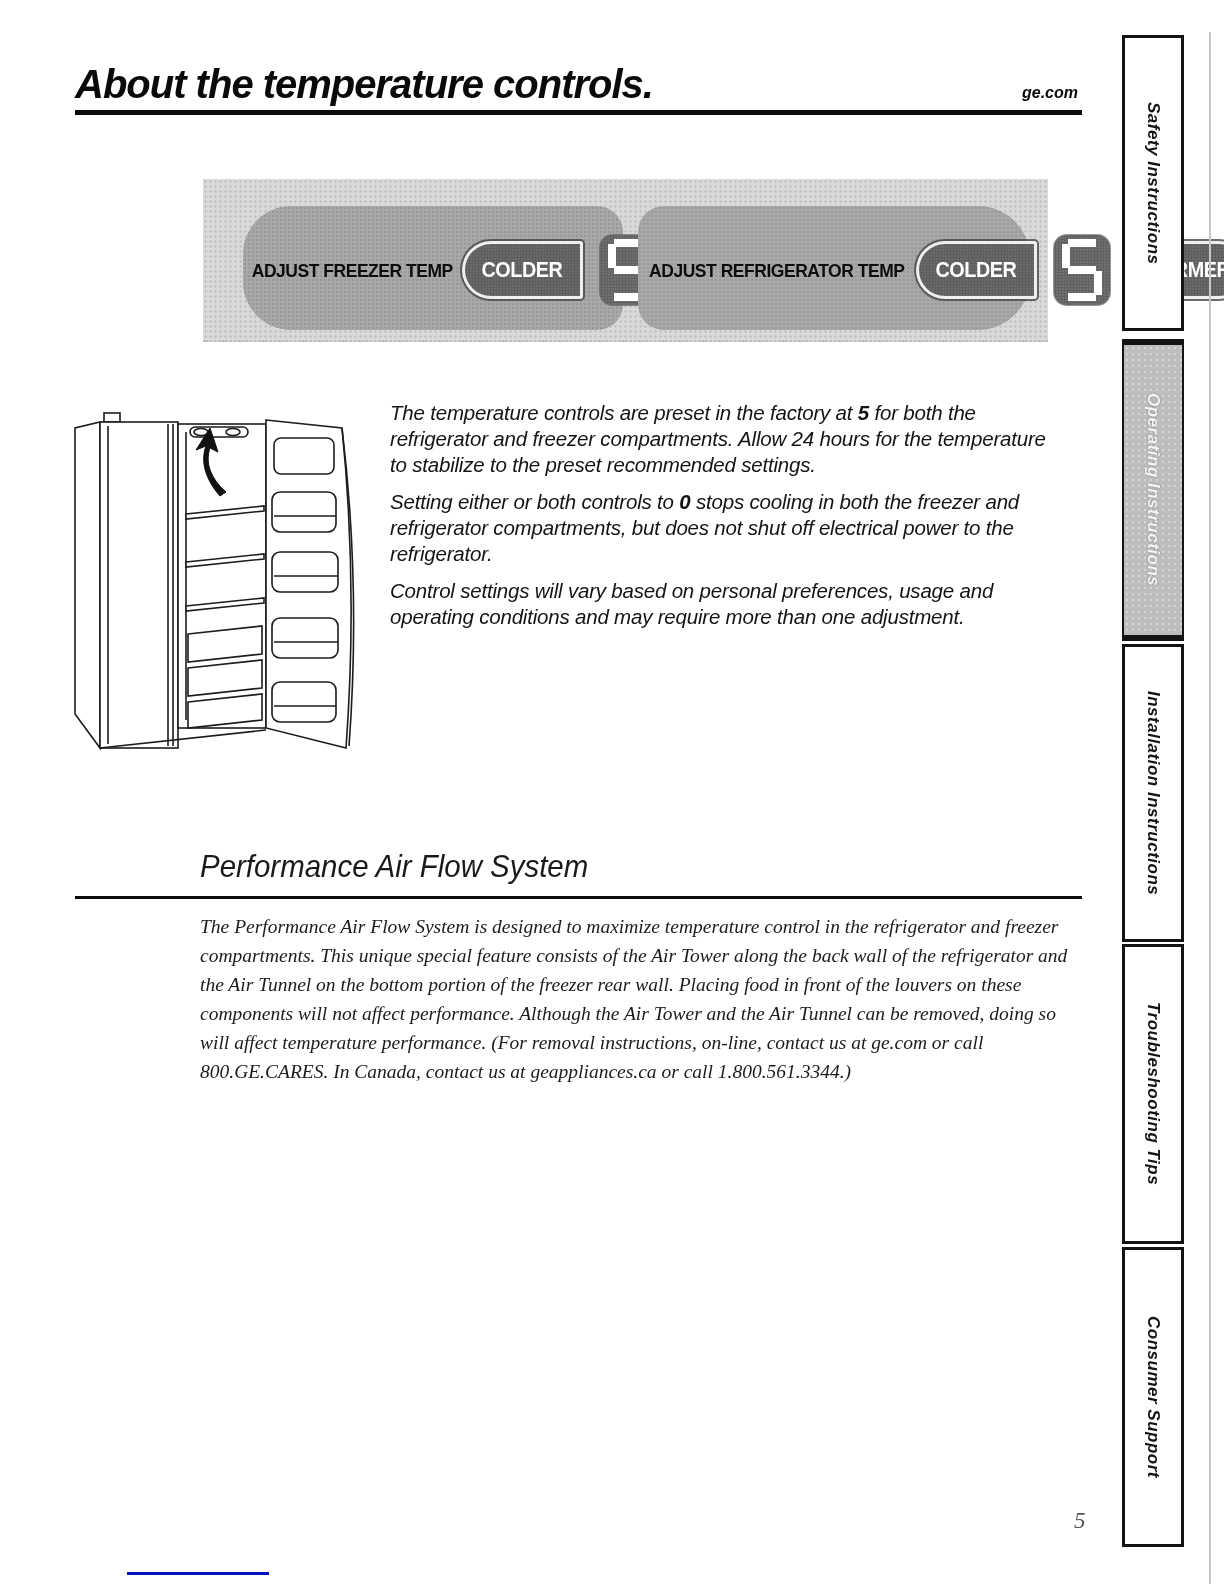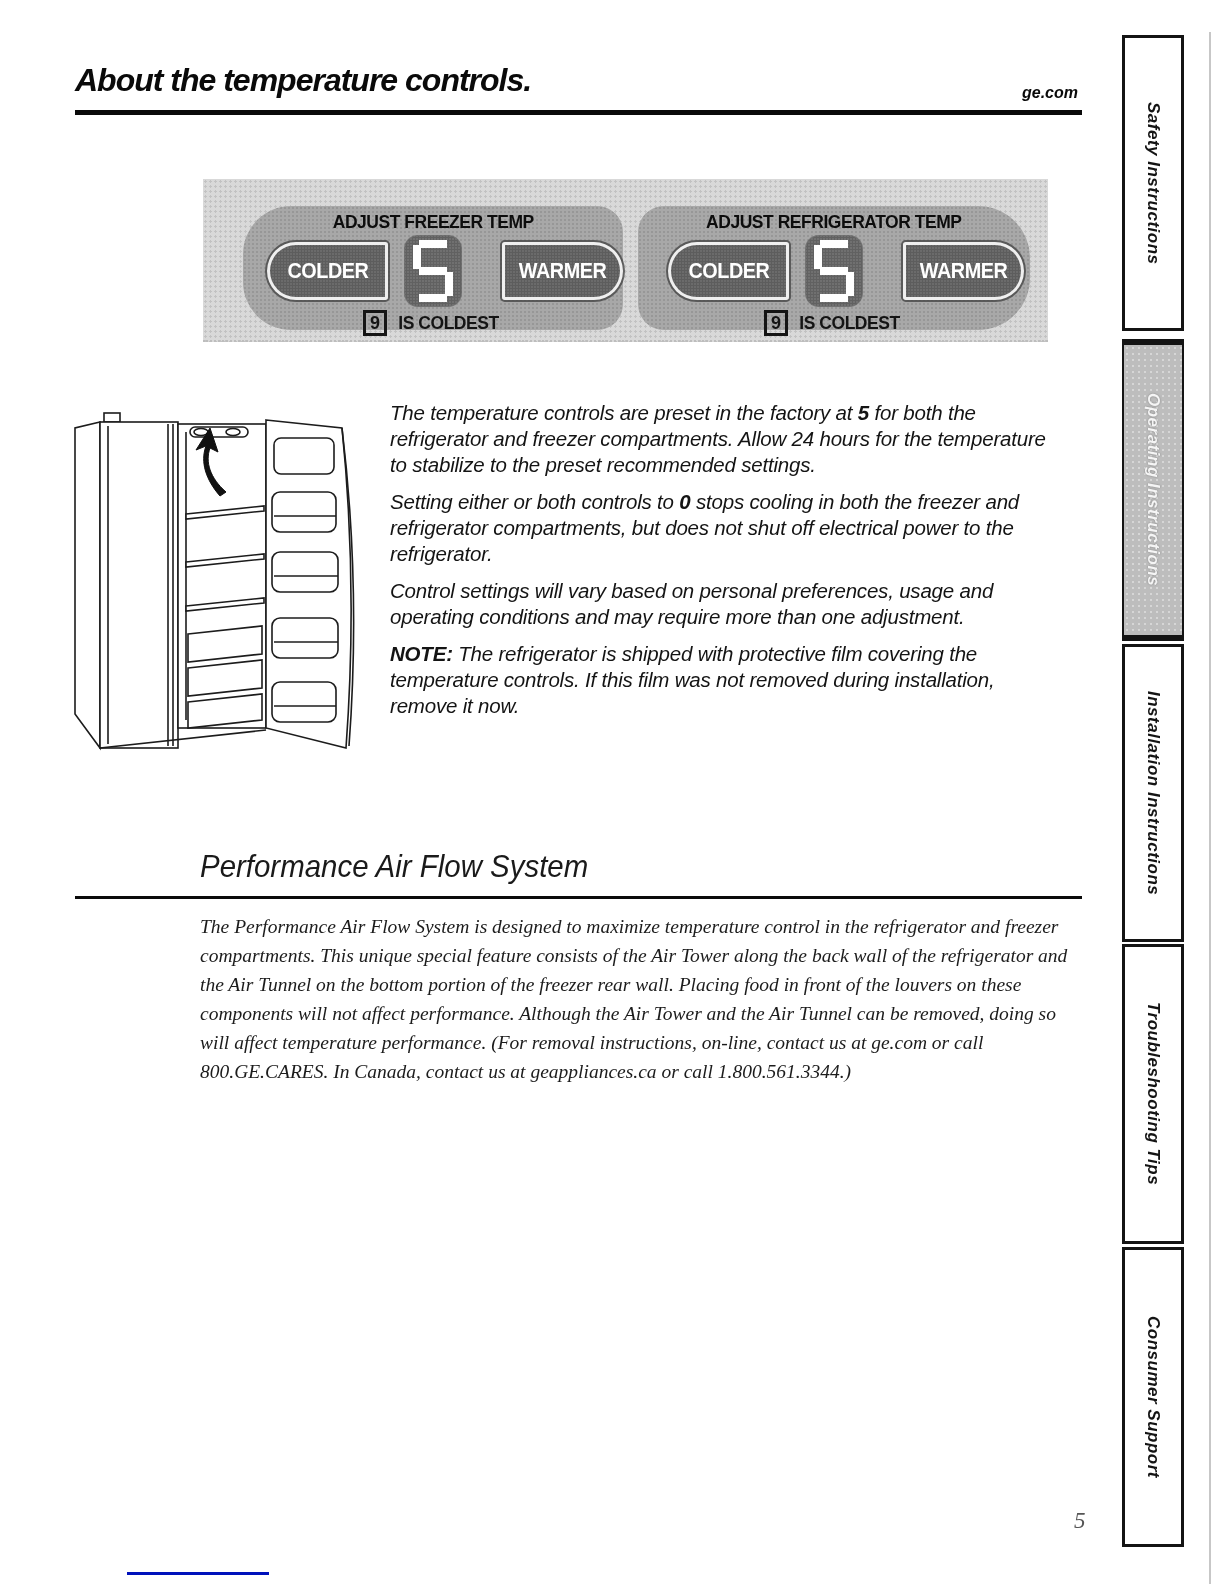--- a/index.html
+++ b/index.html
@@ -3,58 +3,57 @@
 <meta charset="utf-8">
 <style>
   html,body{margin:0;padding:0;background:#e8e8e8;}
   .page{
     position:relative;width:1224px;height:1584px;background:#ffffff;
     font-family:"Liberation Sans",sans-serif;color:#111;overflow:hidden;
   }
   
   .doc-title{
     position:absolute;left:75px;top:62px;margin:0;
-    font-size:32px;font-weight:bold;font-style:italic;letter-spacing:-1px;color:#0a0a0a;
+    font-size:40px;font-weight:bold;font-style:italic;letter-spacing:-1px;color:#0a0a0a;
   }
   .site-ref{
     position:absolute;right:146px;top:84px;
     font-size:16px;font-weight:bold;font-style:italic;color:#0a0a0a;
   }
   .header-rule{position:absolute;left:75px;top:110px;width:1007px;height:5px;background:#0a0a0a;}
 
   
   .cp-backdrop{
     position:absolute;left:203px;top:179px;width:845px;height:161px;
     background-color:#d9d9d9;
     background-image:radial-gradient(#c2c2c2 1px, transparent 1.3px);
     background-size:5px 5px;
     border-bottom:2px dotted #bdbdbd;
   }
   .cp-panel{
     position:absolute;top:27px;height:124px;
     background-color:#a8a8a8;
     background-image:radial-gradient(#979797 1px, transparent 1.2px);
     background-size:4px 4px;
-    display:flex;flex-direction:column;align-items:center;
+    display:flex;flex-direction:row;align-items:center;
   }
   .cp-panel.freezer{left:40px;width:380px;border-radius:48px 26px 26px 48px;}
   .cp-panel.fridge{left:435px;width:392px;border-radius:26px 52px 52px 26px;}
   .cp-title{
     margin-top:5px;font-size:19px;font-weight:bold;color:#0d0d0d;letter-spacing:-0.5px;
     transform:scaleX(0.92);white-space:nowrap;
   }
   .cp-row{display:flex;align-items:center;justify-content:center;gap:17px;margin-top:3px;}
   .cp-btn{
     width:115px;height:52px;display:flex;align-items:center;justify-content:center;
     background-color:#6b6b6b;
     background-image:radial-gradient(#5d5d5d 1px, transparent 1.2px);background-size:3px 3px;
     color:#fff;font-weight:bold;font-size:22px;letter-spacing:-0.5px;
     border:3px solid #efefef;
     box-shadow:0 0 0 2px rgba(70,70,70,0.8);
-    margin-left:24px;
   }
   .cp-btn .lbl{transform:scaleX(0.9);}
   .cp-btn.colder{border-radius:32px 3px 3px 32px;}
   .cp-btn.warmer{border-radius:3px 32px 32px 3px;}
   .cp-display{
     width:56px;height:70px;border-radius:13px;
     background-color:#707070;
     background-image:radial-gradient(#616161 1px, transparent 1.2px);background-size:3px 3px;
     display:flex;align-items:center;justify-content:center;
     box-shadow:0 0 0 1px rgba(80,80,80,0.6);
@@ -227,23 +226,20 @@
   </div>
 
   <div class="copy">
     <p>
       <span>The temperature controls are preset in the factory at </span><span class="b">5</span><span> for both the refrigerator and freezer compartments. Allow 24 hours for the temperature to stabilize to the preset recommended settings.</span>
     </p>
     <p>
       <span>Setting either or both controls to </span><span class="b">0</span><span> stops cooling in both the freezer and refrigerator compartments, but does not shut off electrical power to the refrigerator.</span>
     </p>
     <p class="allbold">Control settings will vary based on personal preferences, usage and operating conditions and may require more than one adjustment.</p>
-    <p>
-      <span class="b">NOTE:</span><span> The refrigerator is shipped with protective film covering the temperature controls. If this film was not removed during installation, remove it now.</span>
-    </p>
   </div>
 
   <h2 class="perf-heading">Performance Air Flow System</h2>
   <div class="perf-rule"></div>
   <p class="perf-body">The Performance Air Flow System is designed to maximize temperature control in the refrigerator and freezer compartments. This unique special feature consists of the Air Tower along the back wall of the refrigerator and the Air Tunnel on the bottom portion of the freezer rear wall. Placing food in front of the louvers on these components will not affect performance. Although the Air Tower and the Air Tunnel can be removed, doing so will affect temperature performance. (For removal instructions, on-line, contact us at ge.com or call 800.GE.CARES. In Canada, contact us at geappliances.ca or call 1.800.561.3344.)</p>
 
   <div class="tab tab1">
     <span class="vtxt">Safety Instructions</span>
   </div>
   <div class="tab tab2 active">

